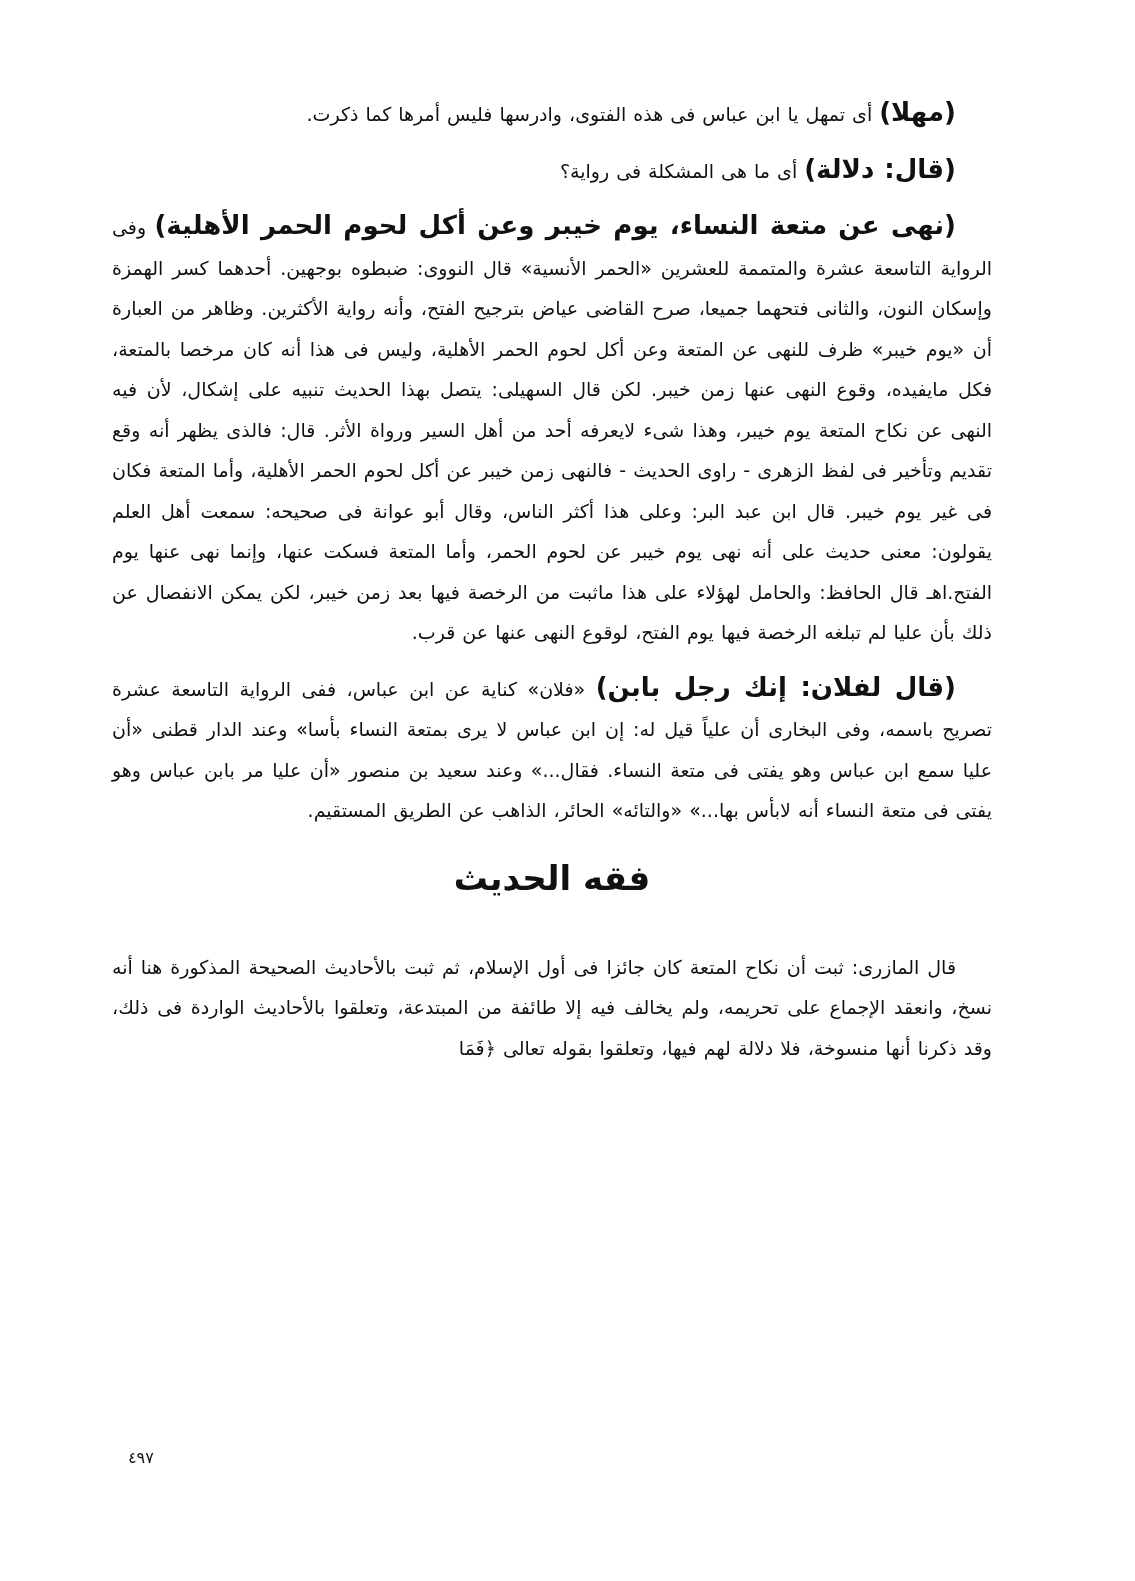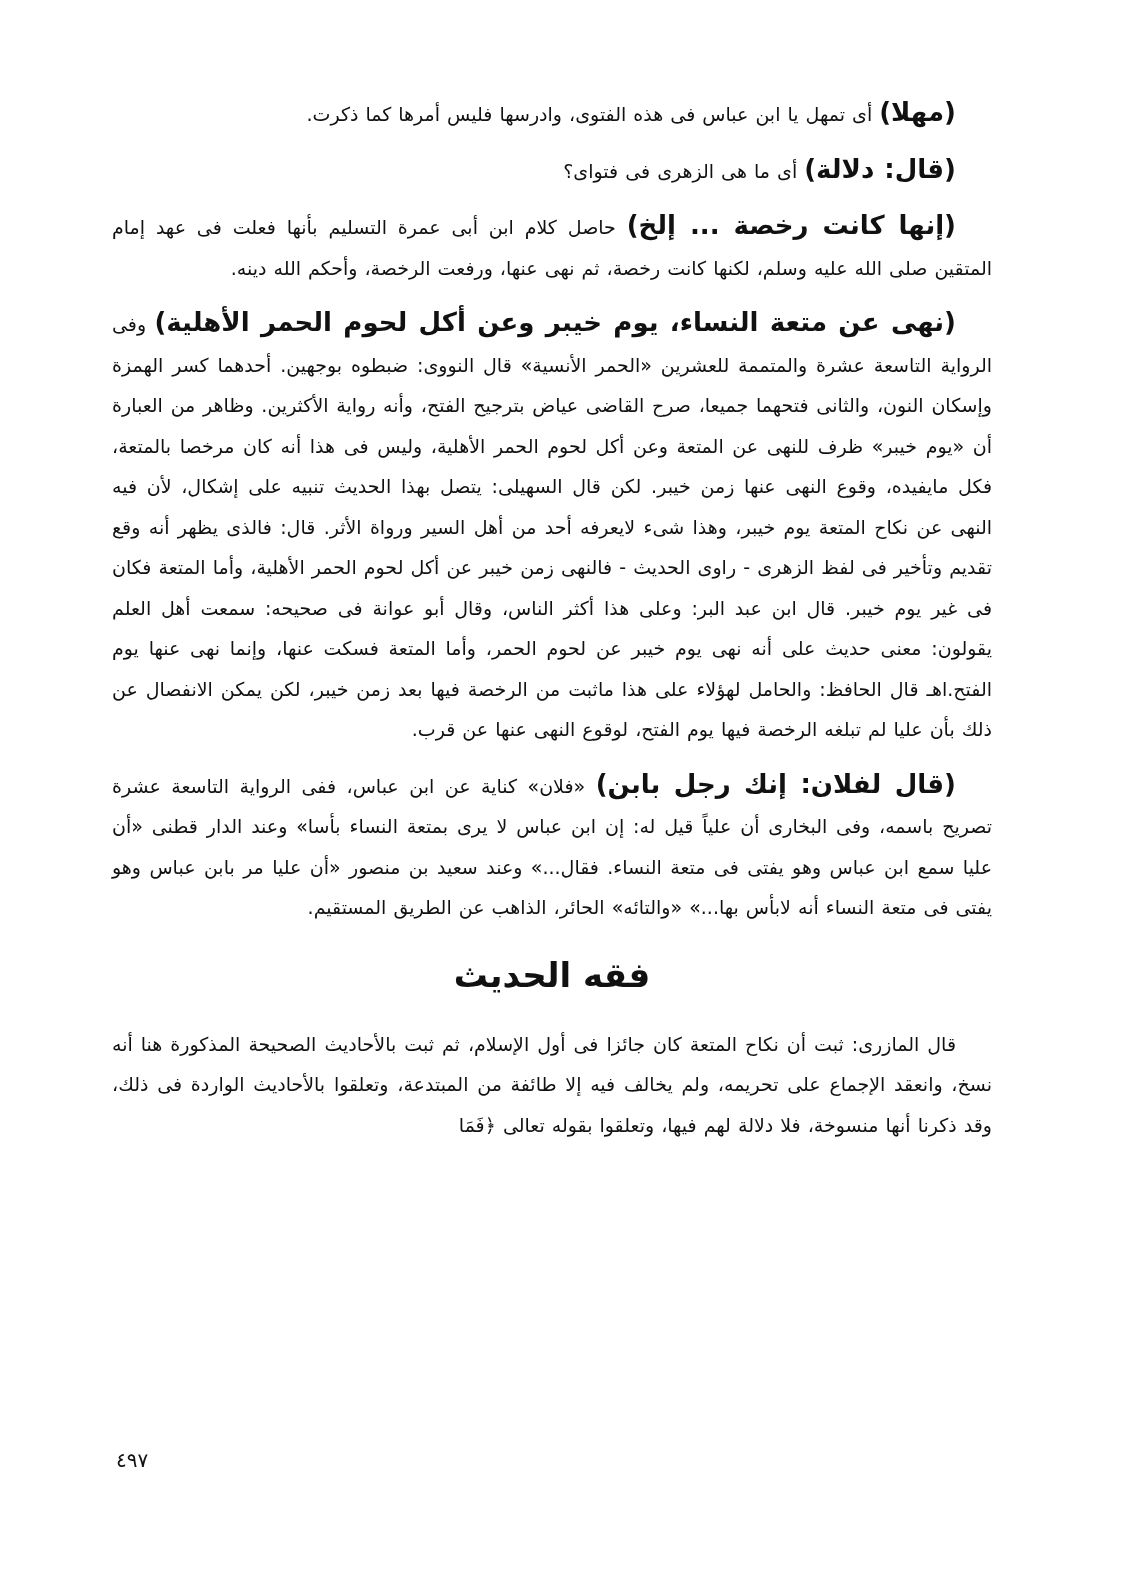--- a/index.html
+++ b/index.html
@@ -33,56 +33,53 @@
     }
     .lead {
       font-weight: bold;
       font-size: 26px;
     }
     .section-heading {
       text-align: center;
       text-align-last: center;
       font-weight: bold;
       font-size: 34px;
-      margin: 22px 0 24px 0;
+      margin: 22px 0 44px 0;
       line-height: 50px;
       text-indent: 0;
     }
     .body-para {
       text-indent: 36px;
     }
     .page-number {
       position: absolute;
-      left: 116px;
+      left: 128px;
       top: 1448px;
-      font-size: 20px;
+      font-size: 16px;
       direction: rtl;
       font-family: "DejaVu Sans", sans-serif;
       text-align: right;
     }
     .quran-open {
       font-weight: normal;
     }
   </style>
 </head>
 <body>
 
 <div class="page">
 
   <p class="para">
     <span class="lead">(مهلا)</span><span> أى تمهل يا ابن عباس فى هذه الفتوى، وادرسها فليس أمرها كما ذكرت.</span>
   </p>
 
   <p class="para">
-    <span class="lead">(قال: دلالة)</span><span> أى ما هى الزهرى فى فتواى؟</span>
+    <span class="lead">(قال: دلالة)</span><span> أى ما هى المشكلة فى رواية؟</span>
   </p>
 
-  <p class="para">
-    <span class="lead">(إنها كانت رخصة ... إلخ)</span><span> حاصل كلام ابن أبى عمرة التسليم بأنها فعلت فى عهد إمام المتقين صلى الله عليه وسلم، لكنها كانت رخصة، ثم نهى عنها، ورفعت الرخصة، وأحكم الله دينه.</span>
-  </p>
 
   <p class="para">
     <span class="lead">(نهى عن متعة النساء، يوم خيبر وعن أكل لحوم الحمر الأهلية)</span><span> وفى الرواية التاسعة عشرة والمتممة للعشرين «الحمر الأنسية» قال النووى: ضبطوه بوجهين. أحدهما كسر الهمزة وإسكان النون، والثانى فتحهما جميعا، صرح القاضى عياض بترجيح الفتح، وأنه رواية الأكثرين. وظاهر من العبارة أن «يوم خيبر» ظرف للنهى عن المتعة وعن أكل لحوم الحمر الأهلية، وليس فى هذا أنه كان مرخصا بالمتعة، فكل مايفيده، وقوع النهى عنها زمن خيبر. لكن قال السهيلى: يتصل بهذا الحديث تنبيه على إشكال، لأن فيه النهى عن نكاح المتعة يوم خيبر، وهذا شىء لايعرفه أحد من أهل السير ورواة الأثر. قال: فالذى يظهر أنه وقع تقديم وتأخير فى لفظ الزهرى - راوى الحديث - فالنهى زمن خيبر عن أكل لحوم الحمر الأهلية، وأما المتعة فكان فى غير يوم خيبر. قال ابن عبد البر: وعلى هذا أكثر الناس، وقال أبو عوانة فى صحيحه: سمعت أهل العلم يقولون: معنى حديث على أنه نهى يوم خيبر عن لحوم الحمر، وأما المتعة فسكت عنها، وإنما نهى عنها يوم الفتح.اهـ قال الحافظ: والحامل لهؤلاء على هذا ماثبت من الرخصة فيها بعد زمن خيبر، لكن يمكن الانفصال عن ذلك بأن عليا لم تبلغه الرخصة فيها يوم الفتح، لوقوع النهى عنها عن قرب.</span>
   </p>
 
   <p class="para">
     <span class="lead">(قال لفلان: إنك رجل بابن)</span><span> «فلان» كناية عن ابن عباس، ففى الرواية التاسعة عشرة تصريح باسمه، وفى البخارى أن علياً قيل له: إن ابن عباس لا يرى بمتعة النساء بأسا» وعند الدار قطنى «أن عليا سمع ابن عباس وهو يفتى فى متعة النساء. فقال...» وعند سعيد بن منصور «أن عليا مر بابن عباس وهو يفتى فى متعة النساء أنه لابأس بها...» «والتائه» الحائر، الذاهب عن الطريق المستقيم.</span>
   </p>
 
   <h2 class="section-heading">فقه الحديث</h2>

